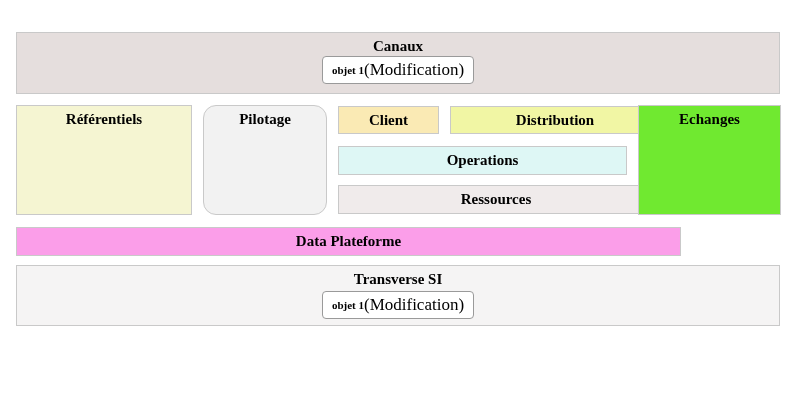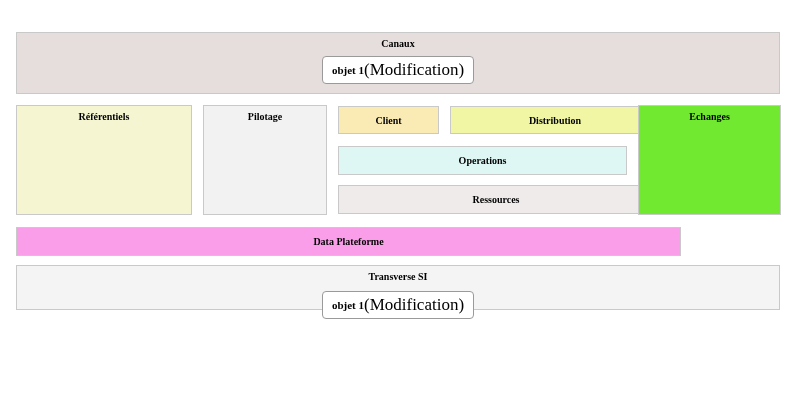--- a/index.html
+++ b/index.html
@@ -13,21 +13,21 @@
     position: relative;
     overflow: hidden;
   }
   .zone {
     position: absolute;
     border: 1px solid #c9c9c9;
     box-sizing: border-box;
   }
   .zone-title {
     font-weight: bold;
-    font-size: 10px;
+    font-size: 15px;
     text-align: center;
     padding-top: 5px;
     line-height: 1.1;
   }
   .zone.center-v {
     display: flex;
     align-items: center;
     justify-content: center;
   }
   .zone.center-v .zone-title {
@@ -50,28 +50,28 @@
     line-height: 1.15;
     cursor: pointer;
   }
   .objet-name   { font-size: 11px; font-weight: bold; }
   .objet-detail { font-size: 17px; }
 
   
   #zone-canaux          { left: 16px;  top: 32px;  width: 764px; height: 62px;  }
   #zone-canaux .objet-box { top: 23px; }
   #zone-referentiels    { left: 16px;  top: 105px; width: 176px; height: 110px; }
-  #zone-pilotage        { left: 203px; top: 105px; width: 124px; height: 110px; }
+  #zone-pilotage        { left: 203px; top: 105px; width: 124px; height: 110px; border-radius: 13px; }
   #zone-client          { left: 338px; top: 106px; width: 101px; height: 28px;  }
   #zone-distribution    { left: 450px; top: 106px; width: 210px; height: 28px;  }
   #zone-operations      { left: 338px; top: 146px; width: 289px; height: 29px;  }
   #zone-ressources      { left: 338px; top: 185px; width: 316px; height: 29px;  }
   #zone-echanges        { left: 638px; top: 105px; width: 143px; height: 110px; }
   #zone-data-plateforme { left: 16px;  top: 227px; width: 665px; height: 29px;  }
-  #zone-transverse-si   { left: 16px;  top: 265px; width: 764px; height: 45px;  }
+  #zone-transverse-si   { left: 16px;  top: 265px; width: 764px; height: 61px;  }
   #zone-transverse-si .objet-box { top: 25px; }
 </style>
 </head>
 <body>
 
 <div>
 
   <div class="zone" id="zone-canaux" style="background-color: rgb(229, 222, 221);">
     <div class="zone-title">Canaux</div>
     <div class="objet-box">

